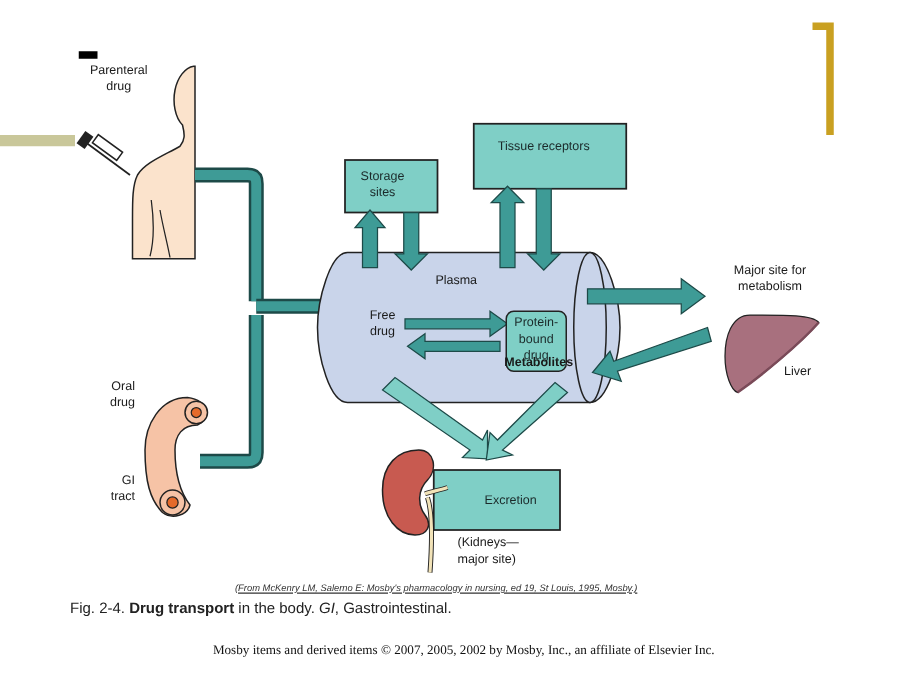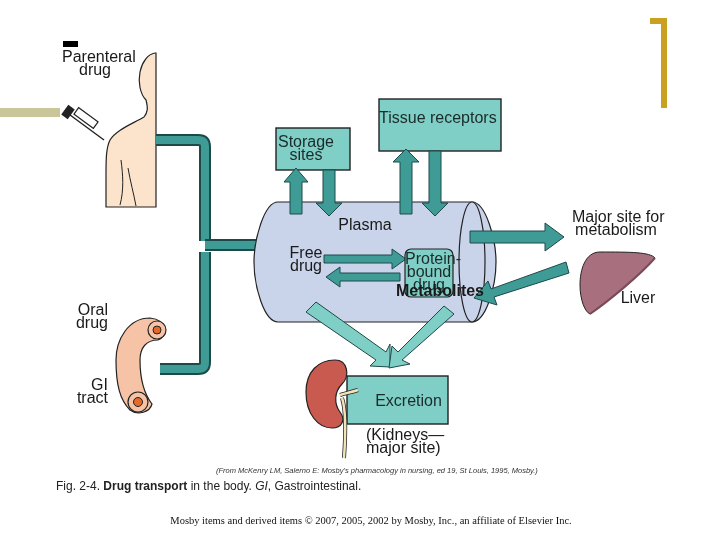--- a/index.html
+++ b/index.html
@@ -1,28 +1,28 @@
 <!DOCTYPE html>
 <html><head>
   <meta charset="utf-8">
   <style>
     html, body { margin: 0; padding: 0; background: #ffffff; }
     body { width: 720px; height: 540px; position: relative; overflow: hidden;
            font-family: "Liberation Sans", sans-serif; }
     #diagram { position: absolute; left: 0; top: 0; width: 720px; height: 540px; }
     .lbl { position: absolute; font-family: "Liberation Sans", sans-serif; color: #1a1a1a;
-           font-size: 16px; line-height: 13px; text-align: center; white-space: nowrap; }
+           font-size: 10px; line-height: 13px; text-align: center; white-space: nowrap; }
     .lbl-left { text-align: left; }
     .lbl-right { text-align: right; }
     .box-lbl { color: #1b2a2a; }
     .caption { position: absolute; left: 56px; top: 479px; font-size: 12px; color: #222;
                font-family: "Liberation Sans", sans-serif; white-space: nowrap; }
     .caption b { font-weight: bold; }
-    .citation { position: absolute; left: 216px; top: 466px; font-size: 7.5px; font-style: italic;
-                color: #333; white-space: nowrap; font-family: "Liberation Sans", sans-serif; }
+    .citation { position: absolute; left: 188px; top: 466px; font-size: 7.5px; font-style: italic;
+                color: #333; white-space: nowrap; font-family: "Liberation Sans", sans-serif; text-decoration: underline; }
     .copyright { position: absolute; left: 11px; width: 720px; top: 515px; text-align: center;
                  font-family: "Liberation Serif", serif; font-size: 10.5px; color: #111; }
   </style>
 </head>
 <body>
 
 <svg id="diagram" viewBox="0 0 720 540" xmlns="http://www.w3.org/2000/svg">
 
   <rect x="0" y="108" width="60" height="9" fill="#c9c79a"></rect>
   <path d="M650 18 H667 V108 H661 V24 H650 Z" fill="#c9a021"></path>

